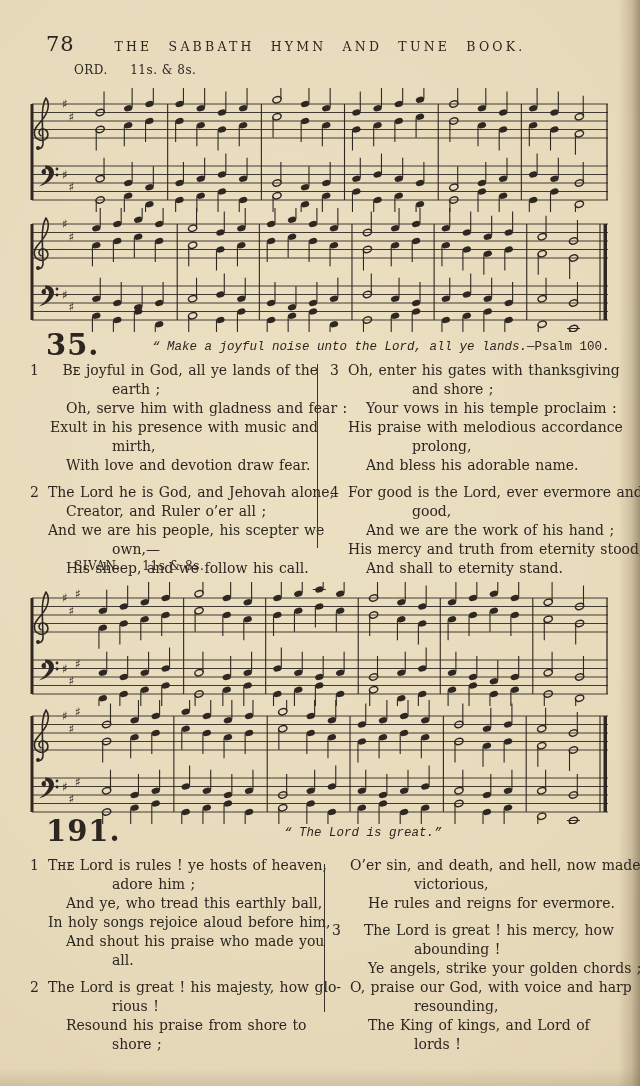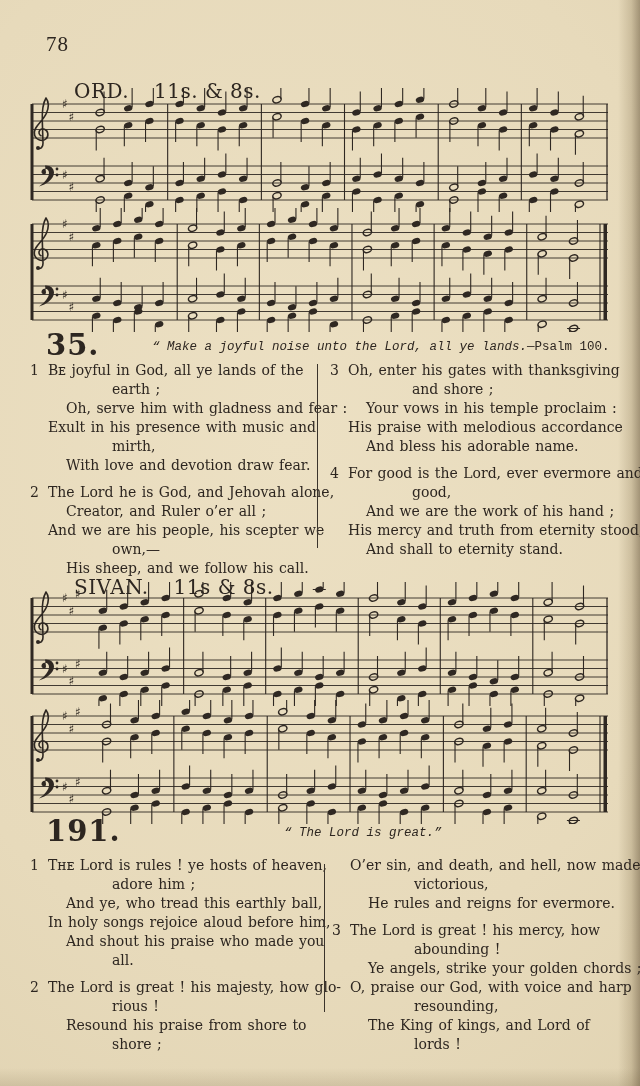--- a/index.html
+++ b/index.html
@@ -9,56 +9,57 @@
     margin:0 auto;
     overflow:hidden;
     font-family:"DejaVu Serif", serif;
     color:#2d2620;
     background:radial-gradient(ellipse 120% 90% at 45% 40%, #ece0c3 0%, #e7dabb 55%, #ded0ae 100%);
   }
   .edge-right{position:absolute;right:0;top:0;width:22px;height:100%;
     background:linear-gradient(to right, rgba(110,90,55,0) 0%, rgba(110,90,55,0.22) 60%, rgba(78,60,34,0.45) 100%);}
   .edge-bottom{position:absolute;left:0;bottom:0;width:100%;height:18px;
     background:linear-gradient(to bottom, rgba(100,82,50,0) 0%, rgba(100,82,50,0.16) 100%);}
-  .pagenum{position:absolute;left:46px;top:32px;font-size:21px;letter-spacing:1px;font-family:Liberation Serif, serif;}
+  .pagenum{position:absolute;left:46px;top:32px;font-size:21px;letter-spacing:1px;}
   .book-title{position:absolute;left:0;top:39px;width:100%;text-align:center;
     font-size:12.5px;letter-spacing:3.2px;word-spacing:9px;}
-  .tune-title{position:absolute;font-size:20px;letter-spacing:0.5px;margin-top:16px;}
+  .tune-title{position:absolute;font-size:12px;letter-spacing:0.5px;}
   .tune-title .tname{margin-right:18px;}
   .t1{left:74px;top:63px;}
   .t2{left:74px;top:559px;}
   .music{position:absolute;left:24px;width:592px;height:124px;}
   .m1{top:88px;} .m2{top:208px;} .m3{top:582px;} .m4{top:700px;}
   .hymn-head{position:absolute;left:0;width:100%;height:30px;}
   .h35{top:328px;} .h191{top:814px;}
   .hymn-number{position:absolute;left:46px;top:0;font-size:29px;font-weight:bold;letter-spacing:1px;}
   .hymn-quote{position:absolute;top:12px;font-size:12.5px;font-style:italic;font-family:Liberation Mono, monospace;}
   .q35{left:152px;} .q191{left:284px;}
   .hymn-quote .ref{font-style:normal;}
   .col{position:absolute;width:288px;font-size:14px;line-height:19px;word-spacing:1px;}
   .c35l{left:30px;top:361px;} .c35r{left:330px;top:361px;width:284px;}
   .c191l{left:30px;top:856px;} .c191r{left:332px;top:856px;width:282px;}
   .divider{position:absolute;width:1px;background:#3a332b;}
   .d35{left:317px;top:364px;height:184px;}
   .d191{left:324px;top:864px;height:148px;}
   .verse{position:relative;margin-bottom:8px;}
   .vnum{position:absolute;left:0;top:0;}
   .ln{white-space:nowrap;}
-  .i0{padding-left:18px;}
+  .i0{padding-left:18px;text-align:right;}
   .i1{padding-left:36px;}
   .i2{padding-left:82px;}
 </style>
 </head>
 <body>
 
 <div class="page">
   <div class="edge-right"></div>
   <div class="edge-bottom"></div>
 
   <div class="pagenum">78</div>
+  <div class="book-title">THE SABBATH HYMN AND TUNE BOOK.</div>
 
   <div class="tune-title t1">
     <span class="tname">ORD.</span>
     <span class="tmeter">11s. &amp; 8s.</span>
   </div>
 
   <svg class="music m1" viewBox="0 0 592 124">
       <line x1="8" y1="16" x2="584" y2="16" stroke="#2f2822" stroke-width="0.9"></line>
       <line x1="8" y1="78" x2="584" y2="78" stroke="#2f2822" stroke-width="0.9"></line>
       <line x1="8" y1="24.5" x2="584" y2="24.5" stroke="#2f2822" stroke-width="0.9"></line>
@@ -462,20 +463,21 @@
       </div>
     </div>
   <div class="divider d35"></div>
   <div class="col c35r">
       <div class="verse">
         <span class="vnum">3</span>
         <div class="ln i0">Oh, enter his gates with thanksgiving</div>
         <div class="ln i2">and shore ;</div>
         <div class="ln i1">Your vows in his temple proclaim :</div>
         <div class="ln i0">His praise with melodious accordance</div>
+        <div class="ln i2">prolong,</div>
         <div class="ln i1">And bless his adorable name.</div>
       </div>
       <div class="verse">
         <span class="vnum">4</span>
         <div class="ln i0">For good is the Lord, ever evermore and</div>
         <div class="ln i2">good,</div>
         <div class="ln i1">And we are the work of his hand ;</div>
         <div class="ln i0">His mercy and truth from eternity stood,</div>
         <div class="ln i1">And shall to eternity stand.</div>
       </div>

